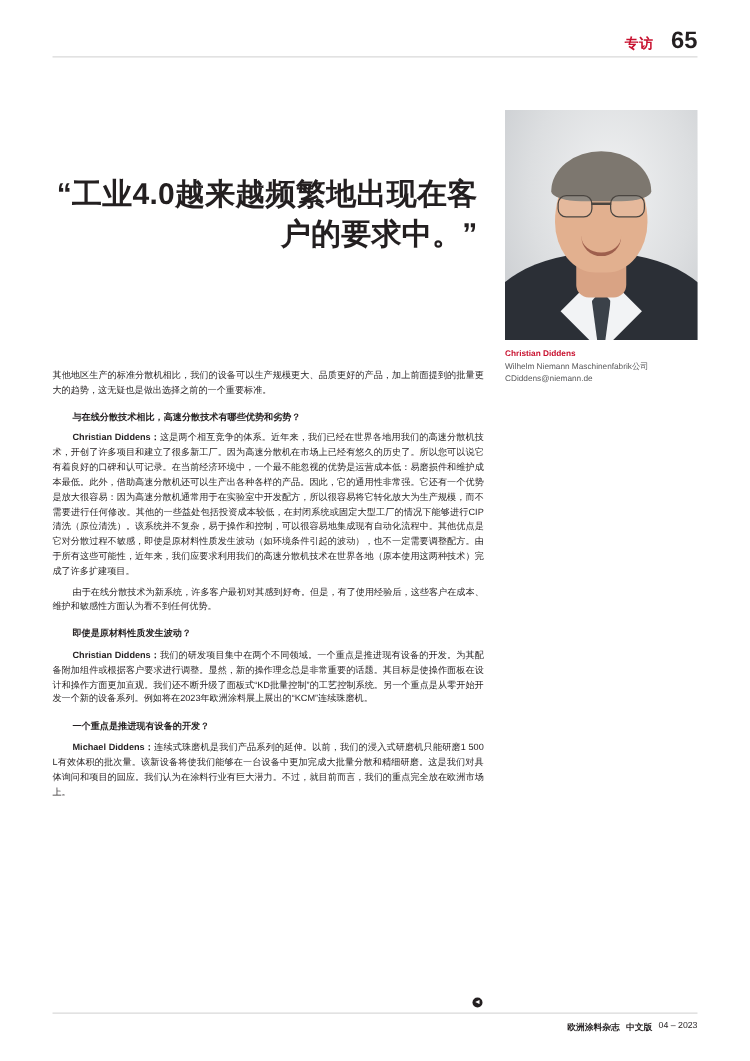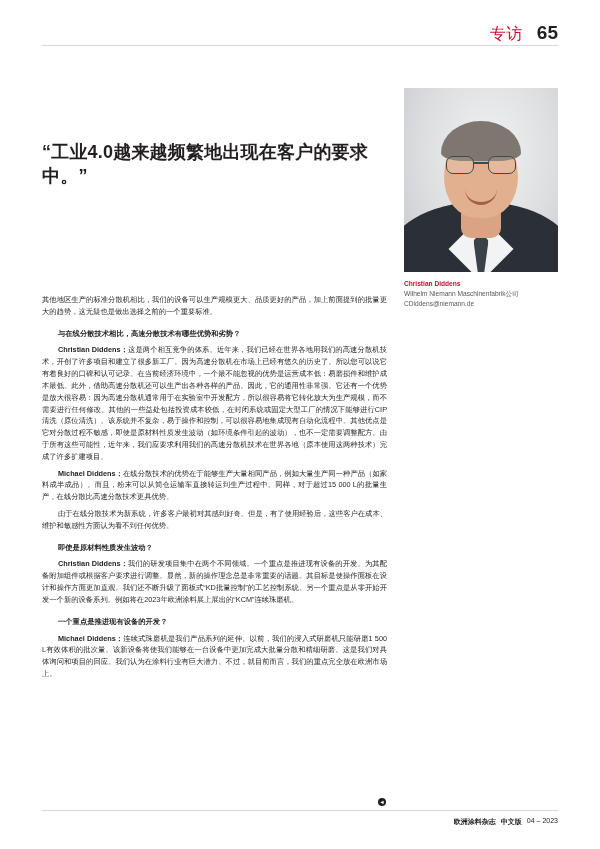--- a/index.html
+++ b/index.html
@@ -25,22 +25,22 @@
   .header {
     position: absolute;
     top: 22px;
     right: 42px;
     display: flex;
     align-items: baseline;
     gap: 14px;
   }
   .header .section {
     color: #c8102e;
-    font-size: 16px;
-    font-weight: normal;
+    font-size: 11px;
+    font-weight: bold;
     letter-spacing: 0.5px;
   }
   .header .pagenum {
     color: #231f20;
     font-size: 19px;
     font-weight: bold;
   }
   .rule-top {
     position: absolute;
     top: 45px;
@@ -180,24 +180,24 @@
     color: #58585a;
     font-size: 6.6px;
   }
 
   
   .pullquote {
     position: absolute;
     top: 140px;
     left: 42px;
     width: 340px;
-    font-size: 18px;
+    font-size: 24px;
     font-weight: bold;
     line-height: 1.34;
-    text-align: left;
+    text-align: right;
     color: #231f20;
     letter-spacing: 0.2px;
   }
 
   
   .body {
     position: absolute;
     top: 294px;
     left: 42px;
     width: 345px;
@@ -293,21 +293,20 @@
 
   <div class="pullquote">“工业4.0越来越频繁地出现在客户的要求中。”</div>
 
   <div class="body">
     <p>其他地区生产的标准分散机相比，我们的设备可以生产规模更大、品质更好的产品，加上前面提到的批量更大的趋势，这无疑也是做出选择之前的一个重要标准。</p>
 
     <p class="q">与在线分散技术相比，高速分散技术有哪些优势和劣势？</p>
 
     <p class="indent"><span class="speaker">Christian Diddens：</span><span>这是两个相互竞争的体系。近年来，我们已经在世界各地用我们的高速分散机技术，开创了许多项目和建立了很多新工厂。因为高速分散机在市场上已经有悠久的历史了。所以您可以说它有着良好的口碑和认可记录。在当前经济环境中，一个最不能忽视的优势是运营成本低：易磨损件和维护成本最低。此外，借助高速分散机还可以生产出各种各样的产品。因此，它的通用性非常强。它还有一个优势是放大很容易：因为高速分散机通常用于在实验室中开发配方，所以很容易将它转化放大为生产规模，而不需要进行任何修改。其他的一些益处包括投资成本较低，在封闭系统或固定大型工厂的情况下能够进行CIP清洗（原位清洗）。该系统并不复杂，易于操作和控制，可以很容易地集成现有自动化流程中。其他优点是它对分散过程不敏感，即使是原材料性质发生波动（如环境条件引起的波动），也不一定需要调整配方。由于所有这些可能性，近年来，我们应要求利用我们的高速分散机技术在世界各地（原本使用这两种技术）完成了许多扩建项目。</span></p>
 
-    <p class="indent"><span class="speaker">Michael Diddens：</span><span>在线分散技术的优势在于能够生产大量相同产品，例如大量生产同一种产品（如家料成半成品）。而且，粉末可以从简仓运输车直接转运到生产过程中。同样，对于超过15 000 L的批量生产，在线分散比高速分散技术更具优势。</span></p>
 
     <p class="indent">由于在线分散技术为新系统，许多客户最初对其感到好奇。但是，有了使用经验后，这些客户在成本、维护和敏感性方面认为看不到任何优势。</p>
 
     <p class="q">即使是原材料性质发生波动？</p>
 
     <p class="indent"><span class="speaker">Christian Diddens：</span><span>我们的研发项目集中在两个不同领域。一个重点是推进现有设备的开发。为其配备附加组件或根据客户要求进行调整。显然，新的操作理念总是非常重要的话题。其目标是使操作面板在设计和操作方面更加直观。我们还不断升级了面板式“KD批量控制”的工艺控制系统。另一个重点是从零开始开发一个新的设备系列。例如将在2023年欧洲涂料展上展出的“KCM”连续珠磨机。</span></p>
 
     <p class="q">一个重点是推进现有设备的开发？</p>
 
     <p class="indent"><span class="speaker">Michael Diddens：</span><span>连续式珠磨机是我们产品系列的延伸。以前，我们的浸入式研磨机只能研磨1 500 L有效体积的批次量。该新设备将使我们能够在一台设备中更加完成大批量分散和精细研磨。这是我们对具体询问和项目的回应。我们认为在涂料行业有巨大潜力。不过，就目前而言，我们的重点完全放在欧洲市场上。</span></p>

